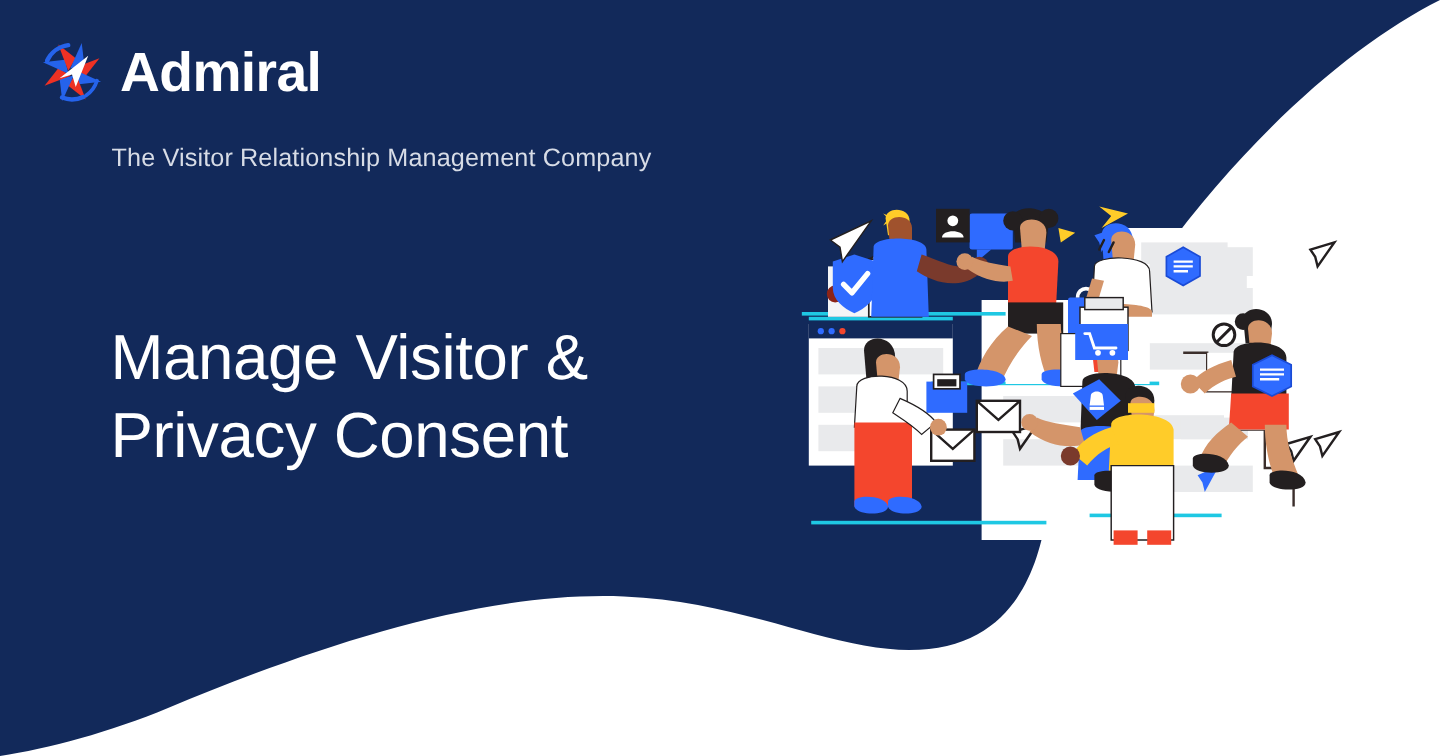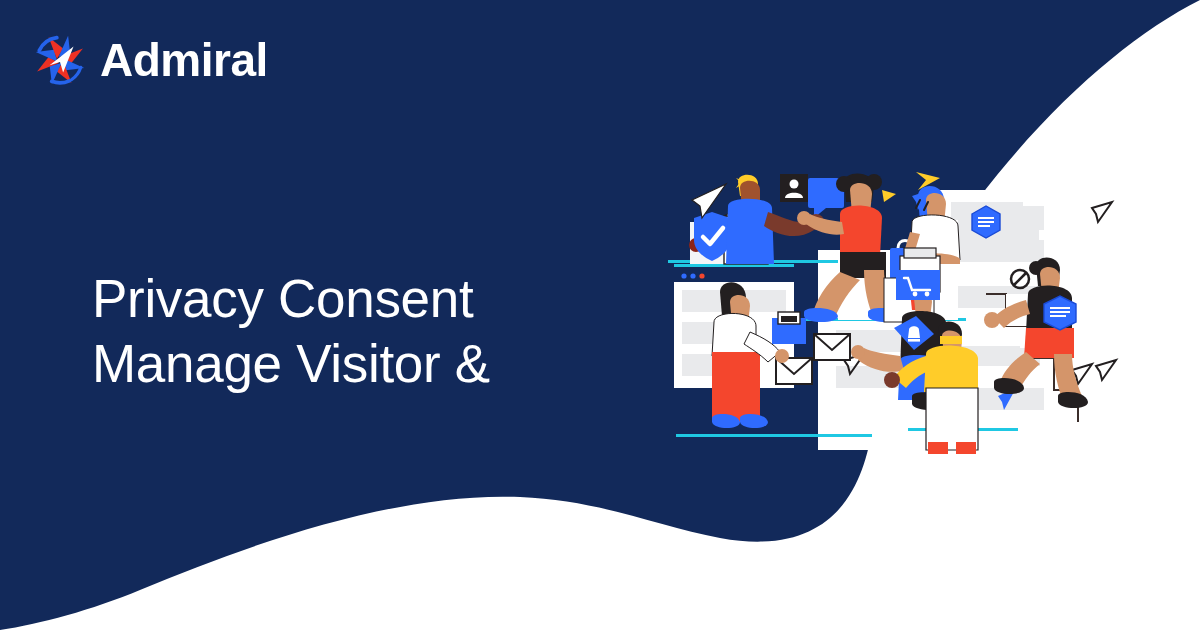--- a/index.html
+++ b/index.html
@@ -83,24 +83,25 @@
         <path d="M-40,-18 A44,44 0 0,1 -6,-43" stroke="#2563eb" stroke-width="7" fill="none" stroke-linecap="round"></path>
         <path d="M18,40 A44,44 0 0,1 -16,41" stroke="#2563eb" stroke-width="7" fill="none" stroke-linecap="round"></path>
         <path d="M40,14 A44,44 0 0,1 22,38" stroke="#2563eb" stroke-width="6" fill="none" stroke-linecap="round"></path>
 
         <path d="M-20,10 L26,-26 L6,24 L0,4 Z" fill="#ffffff"></path>
       </g>
     </svg>
     <div class="brand-word">Admiral</div>
   </div>
 
+  <div class="tagline">The Visitor Relationship Management Company</div>
 
   <h1 class="headline">
+    <span class="ln">Manage Visitor &amp;</span>
     <span class="ln">Privacy Consent</span>
-    <span class="ln">Manage Visitor &amp;</span>
   </h1>
 
   <svg class="illustration" viewBox="0 0 462 300" xmlns="http://www.w3.org/2000/svg">
 
     <defs>
       <clipPath id="clipAll">
           <rect x="0" y="0" width="462" height="300"></rect>
         </clipPath>
     </defs>
 

